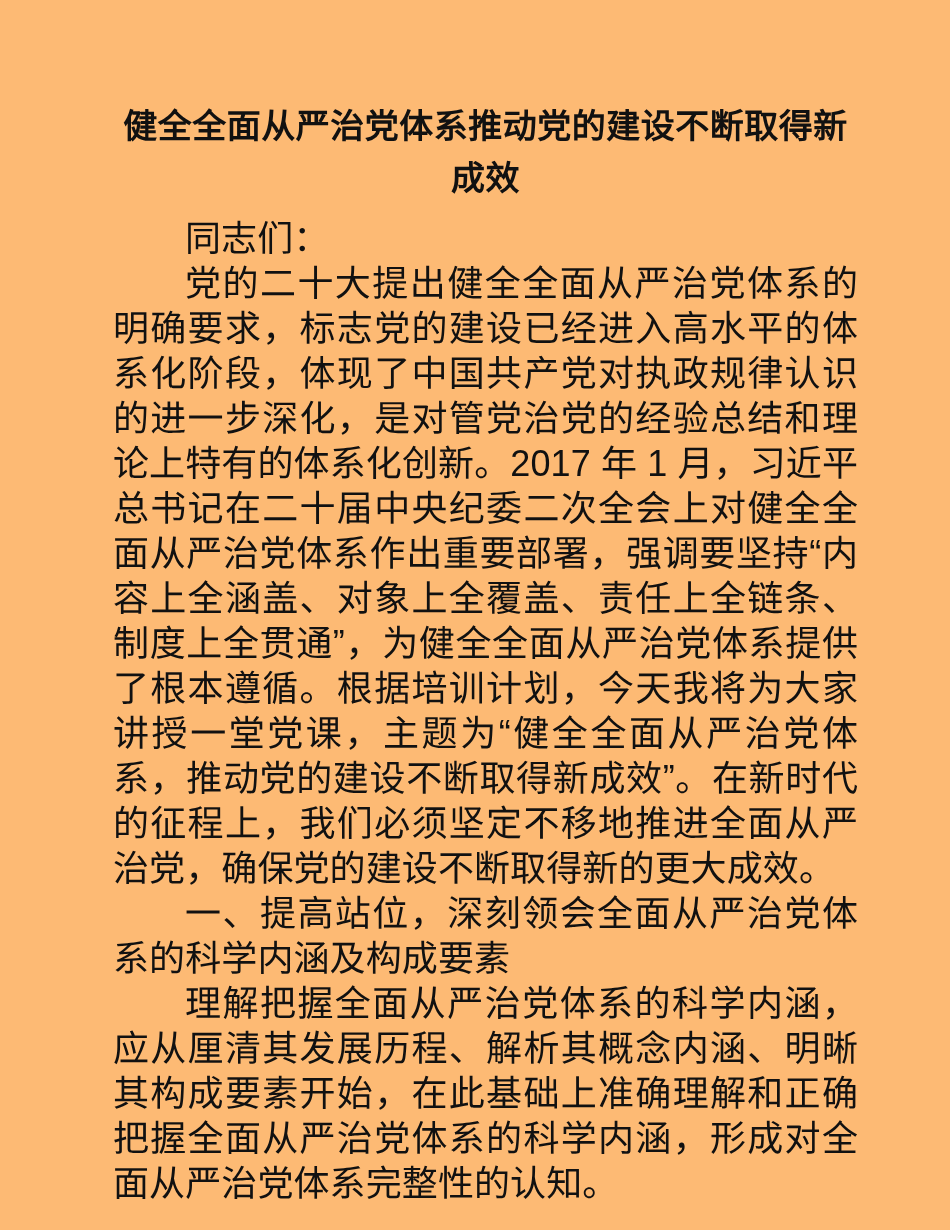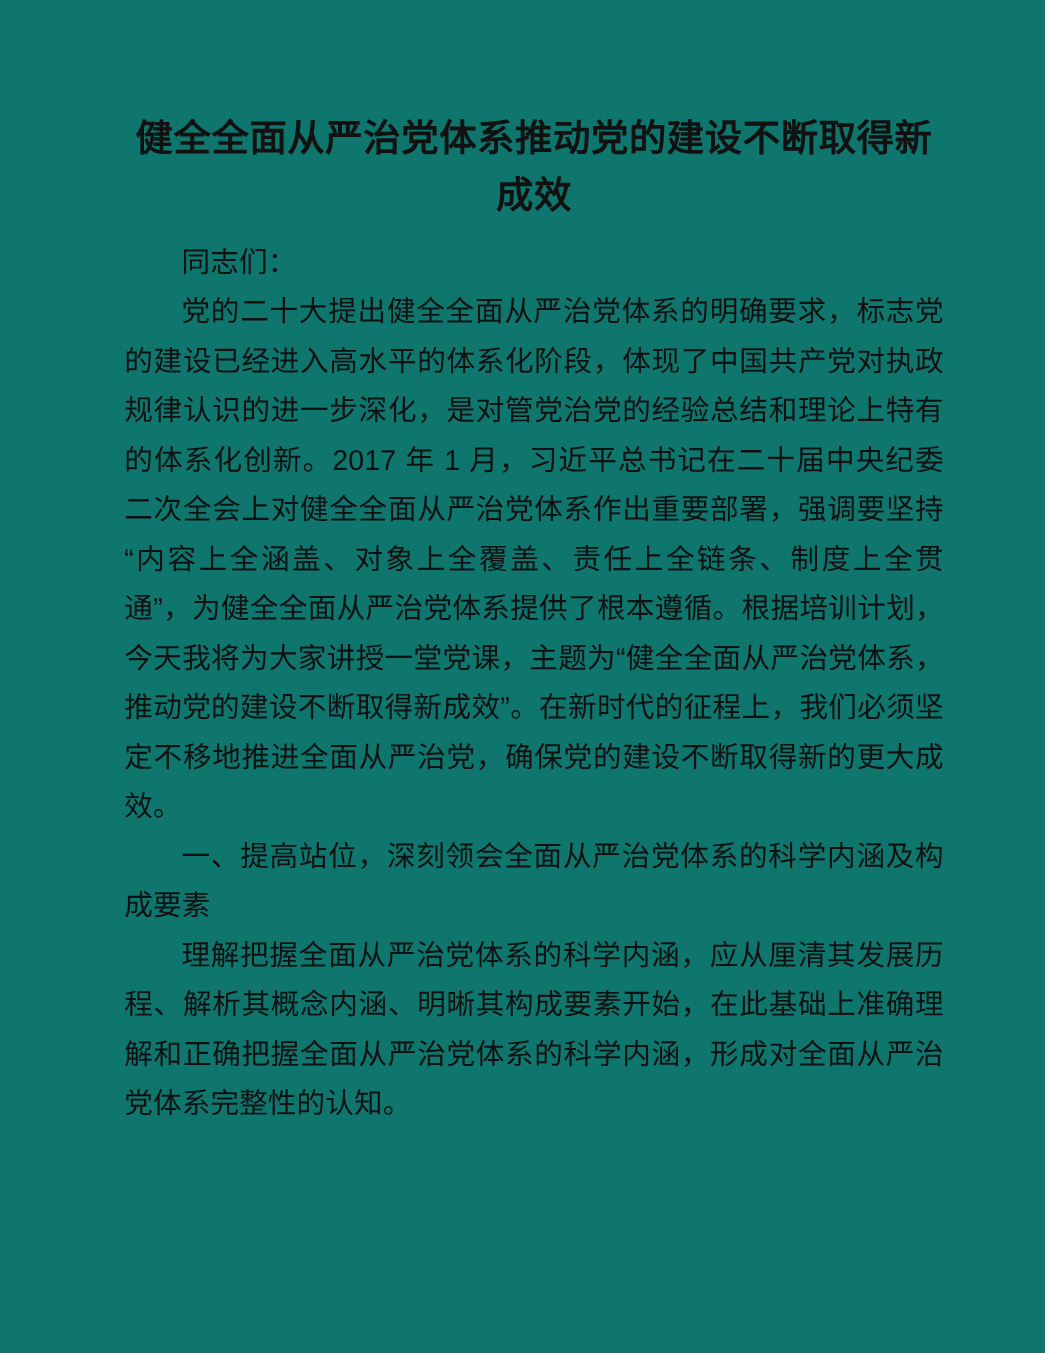--- a/index.html
+++ b/index.html
@@ -10,35 +10,35 @@
   body {
     width: 950px;
     height: 1230px;
     overflow: hidden;
   }
   .page {
     box-sizing: border-box;
     width: 950px;
     height: 1230px;
     padding: 100px 92px 12px 113px;
-    background: #0f766e;
+    background: #fdba74;
     color: #111111;
     font-family: "Liberation Sans", sans-serif;
   }
   .doc-title {
     margin: 0 0 12px 0;
     font-size: 34px;
     font-weight: 700;
     line-height: 52px;
     text-align: center;
     letter-spacing: 0.5px;
   }
   .body-par {
     margin: 0;
-    font-size: 26px;
+    font-size: 36px;
     font-weight: 400;
     line-height: 45px;
     text-align: justify;
     text-justify: inter-ideograph;
     text-indent: 2em;
     letter-spacing: 0.1px;
     word-break: break-all;
   }
 </style>
 </head>

